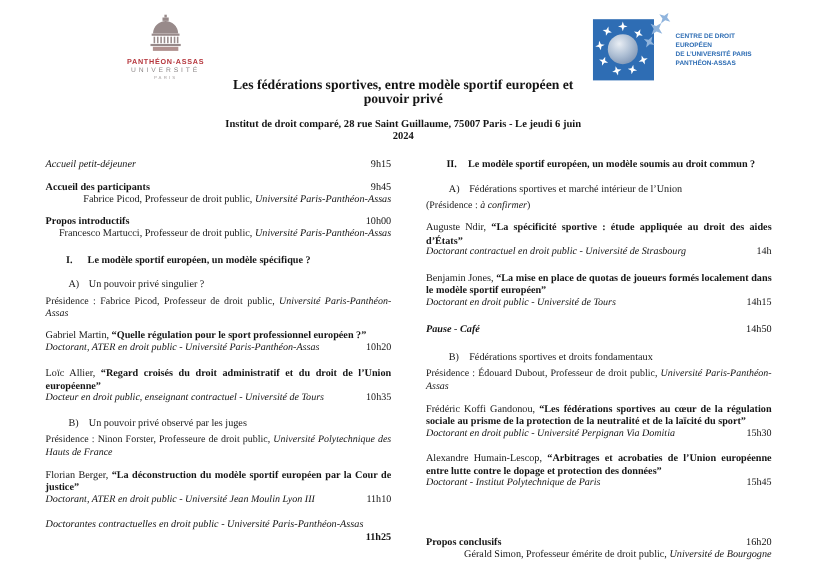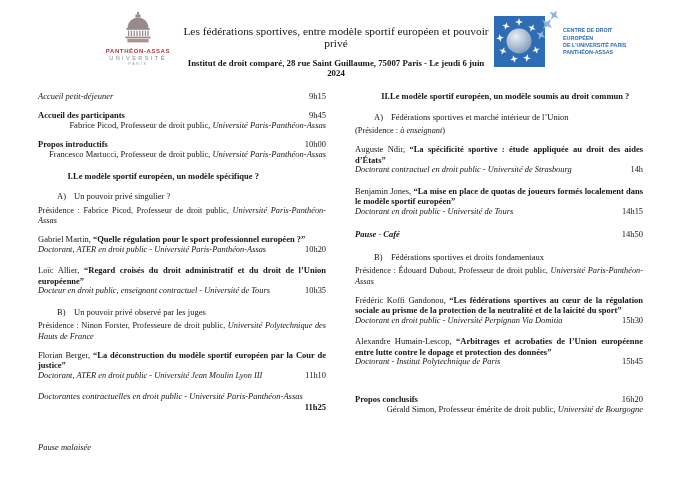--- a/index.html
+++ b/index.html
@@ -9,45 +9,45 @@
     font-family:"Liberation Serif", serif; color:#151515;
     padding:10px 36px 0 38px; position:relative; overflow:hidden;
   }
   
   .header { display:flex; align-items:flex-start; }
   .logo-assas { margin-left:60px; width:80px; text-align:center; flex:0 0 auto; padding-top:2px; }
   .logo-assas .l1 { font-family:"Liberation Sans", sans-serif; font-size:6px; font-weight:bold; letter-spacing:0.6px; color:#b5353c; margin-top:1px; white-space:nowrap; }
   .logo-assas .l2 { font-family:"Liberation Sans", sans-serif; font-size:5.6px; letter-spacing:2.4px; color:#8f8a8a; margin-top:1px; white-space:nowrap; }
   .logo-assas .l3 { font-family:"Liberation Sans", sans-serif; font-size:3.6px; letter-spacing:1.8px; color:#a09a9a; margin-top:1px; white-space:nowrap; }
   .header-center { flex:1; text-align:center; padding-top:15px; }
-  .title { font-size:11.4px; font-weight:normal; }
+  .title { font-size:11.4px; font-weight:bold;margin-top:40px; }
   .subtitle { font-size:8.8px; font-weight:bold; margin-top:9px; }
   .logo-cde { flex:0 0 auto; width:150px; display:flex; align-items:center; gap:3px; padding-top:1px; }
   .cde-text { font-family:"Liberation Sans", sans-serif; font-size:5.4px; font-weight:bold; color:#2e6db4; line-height:1.35; }
   
   .columns { display:flex; gap:29px; margin-top:13px; font-size:8.5px; line-height:1.24; }
   .col { flex:0 0 288px; width:288px; }
   .blk { margin-bottom:8px; }
   .line-split { display:flex; justify-content:space-between; align-items:baseline;gap:22px; }
   .time { font-weight:normal; font-style:normal; white-space:nowrap; padding-left:8px; }
   .it { font-style:italic; }
   .bd { font-weight:bold; }
   .session-title { font-weight:bold; }
   .desc { text-align:right; }
-  .roman-h { font-weight:bold; display:flex; margin:11px 0 10px 17px;text-align:right; }
+  .roman-h { font-weight:bold; display:flex; margin:11px 0 10px 17px; }
   .roman-h .num { flex:0 0 18px; }
   .sub-h { display:flex; margin:10px 0 4px 19px; }
   .sub-h .letter { flex:0 0 17px; }
   .chair { font-size:8.3px; text-align:justify; margin-bottom:8px; }
   .talk { margin-bottom:10px; }
   .talk-title { text-align:justify; }
   .talk-meta { display:flex; justify-content:space-between; align-items:baseline; font-style:italic; font-size:8.4px; }
   .time-line { text-align:right; font-weight:bold; }
   .mt-xl { margin-top:30px; }
-  .mt-lg { margin-top:26px; }
+  .mt-lg { margin-top:38px; }
   .pause-cafe { margin:12px 0 12px 0; }
 </style>
 </head>
 <body>
 
 <div class="page">
 
   <div class="header">
 
     <div class="logo-assas">
@@ -196,21 +196,21 @@
 
       <div class="roman-h" style="margin-top:0;">
         <span class="num">II.</span>
         <span>Le modèle sportif européen, un modèle soumis au droit commun ?</span>
       </div>
 
       <div class="sub-h">
         <span class="letter">A)</span>
         <span>Fédérations sportives et marché intérieur de l’Union</span>
       </div>
-      <div class="chair"><span>(Présidence : </span><i>à enseignant</i><span>)</span></div>
+      <div class="chair"><span>(Présidence : </span><i>à confirmer</i><span>)</span></div>
 
       <div class="talk">
         <p class="talk-title"><span>Auguste Ndir,</span> <b>“La spécificité sportive : étude appliquée au droit des aides d’États”</b></p>
         <p class="talk-meta">
             <span>Doctorant contractuel en droit public - Université de Strasbourg</span>
             <span class="time">14h</span>
           </p>
       </div>
 
       <div class="talk">

